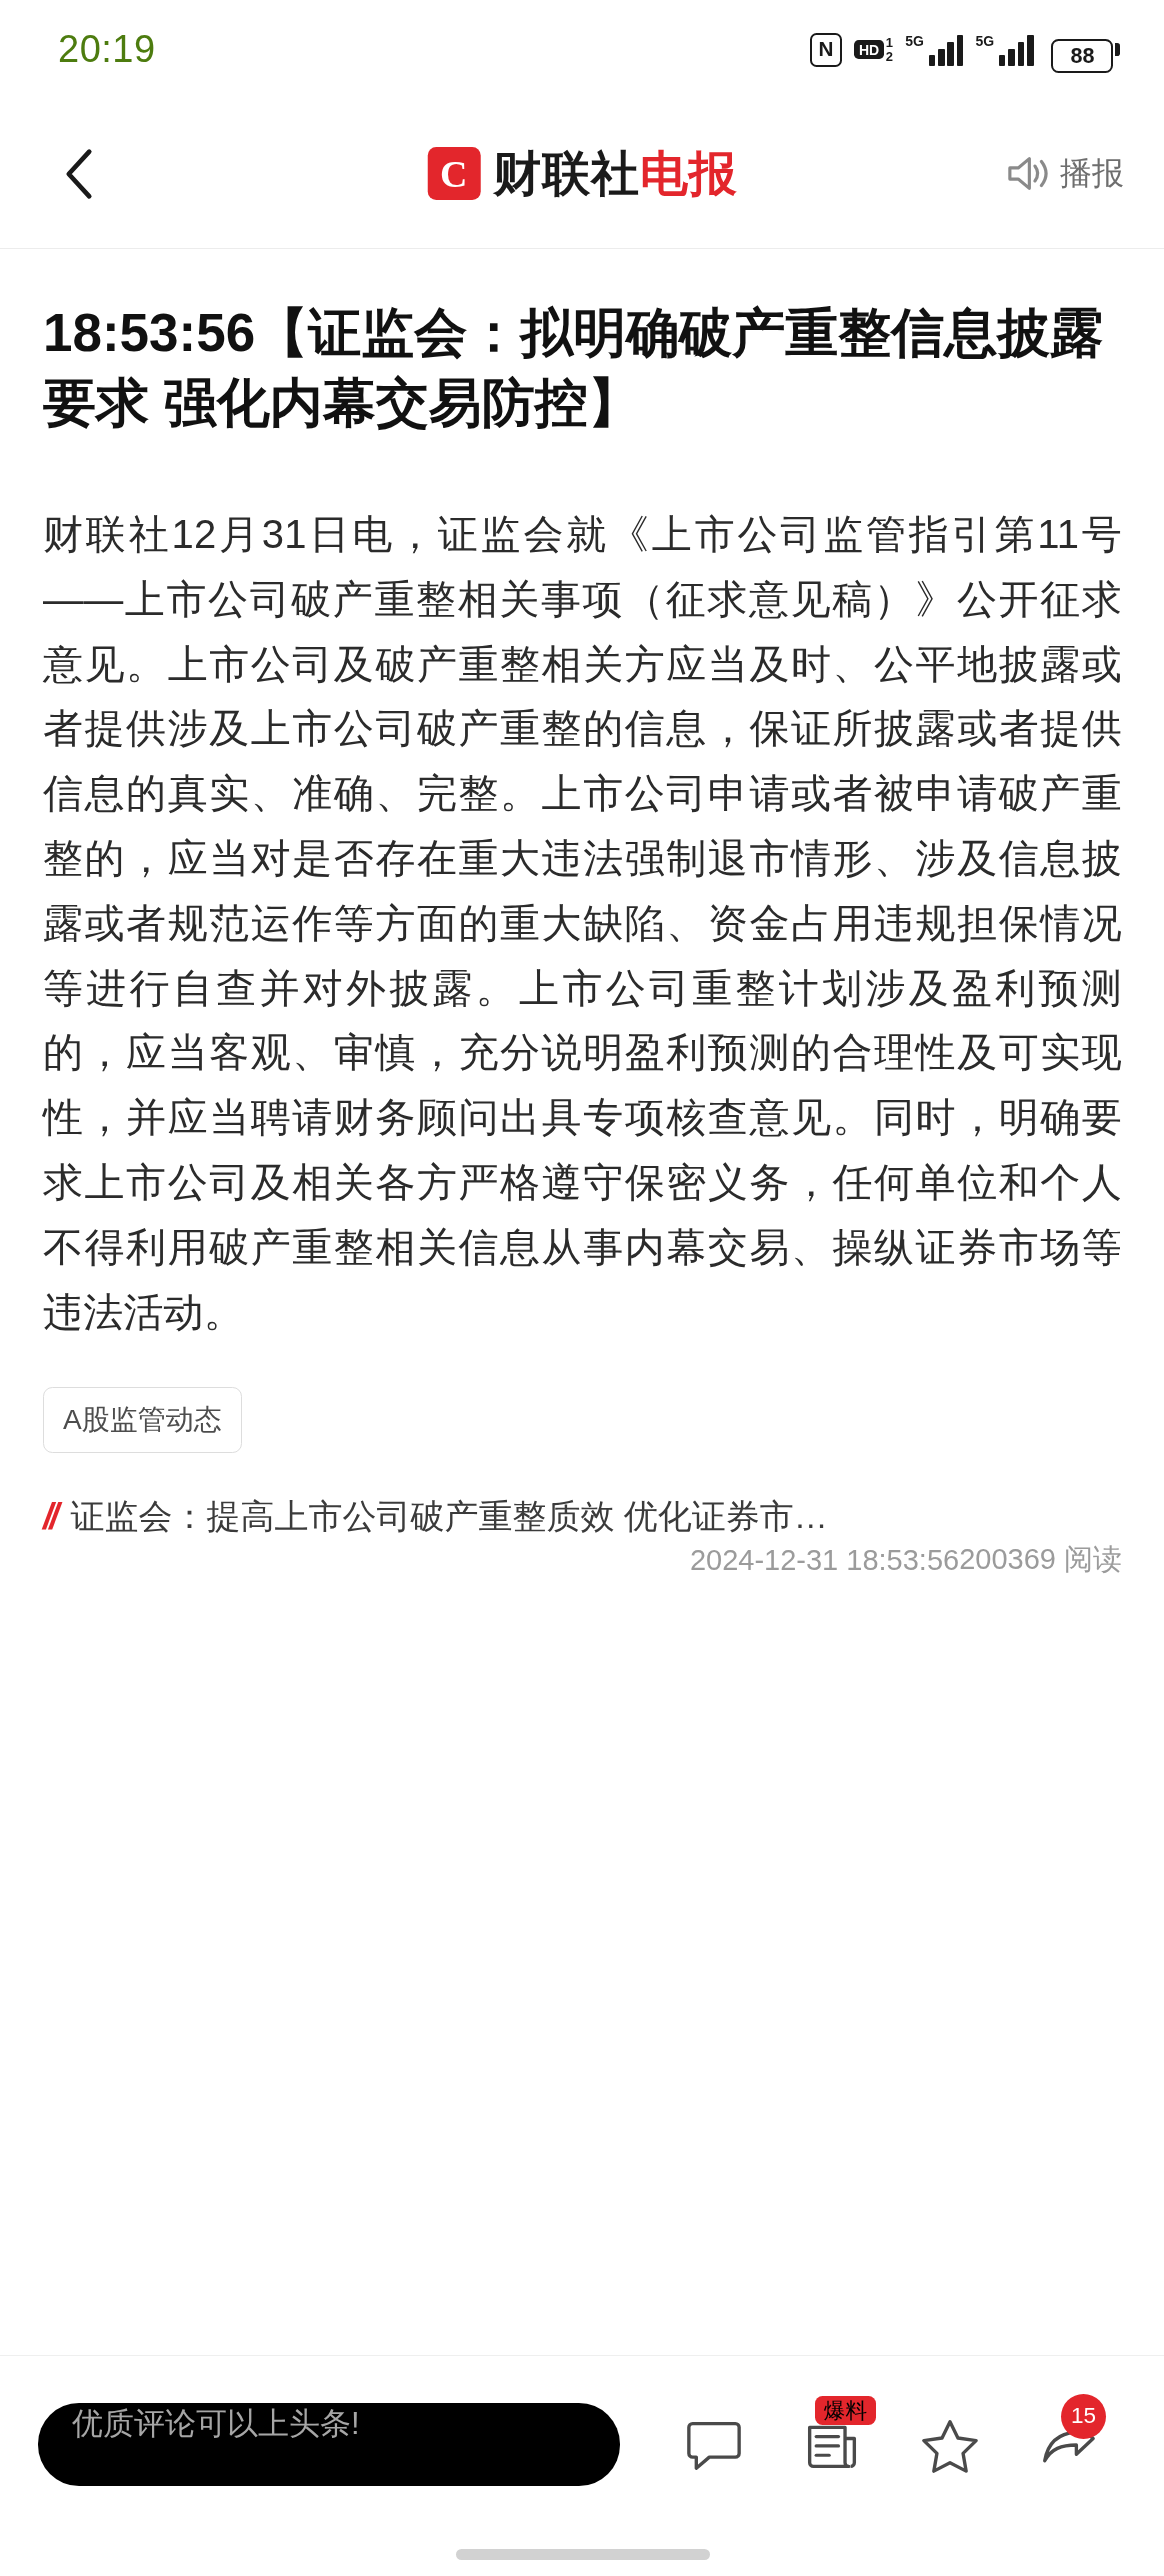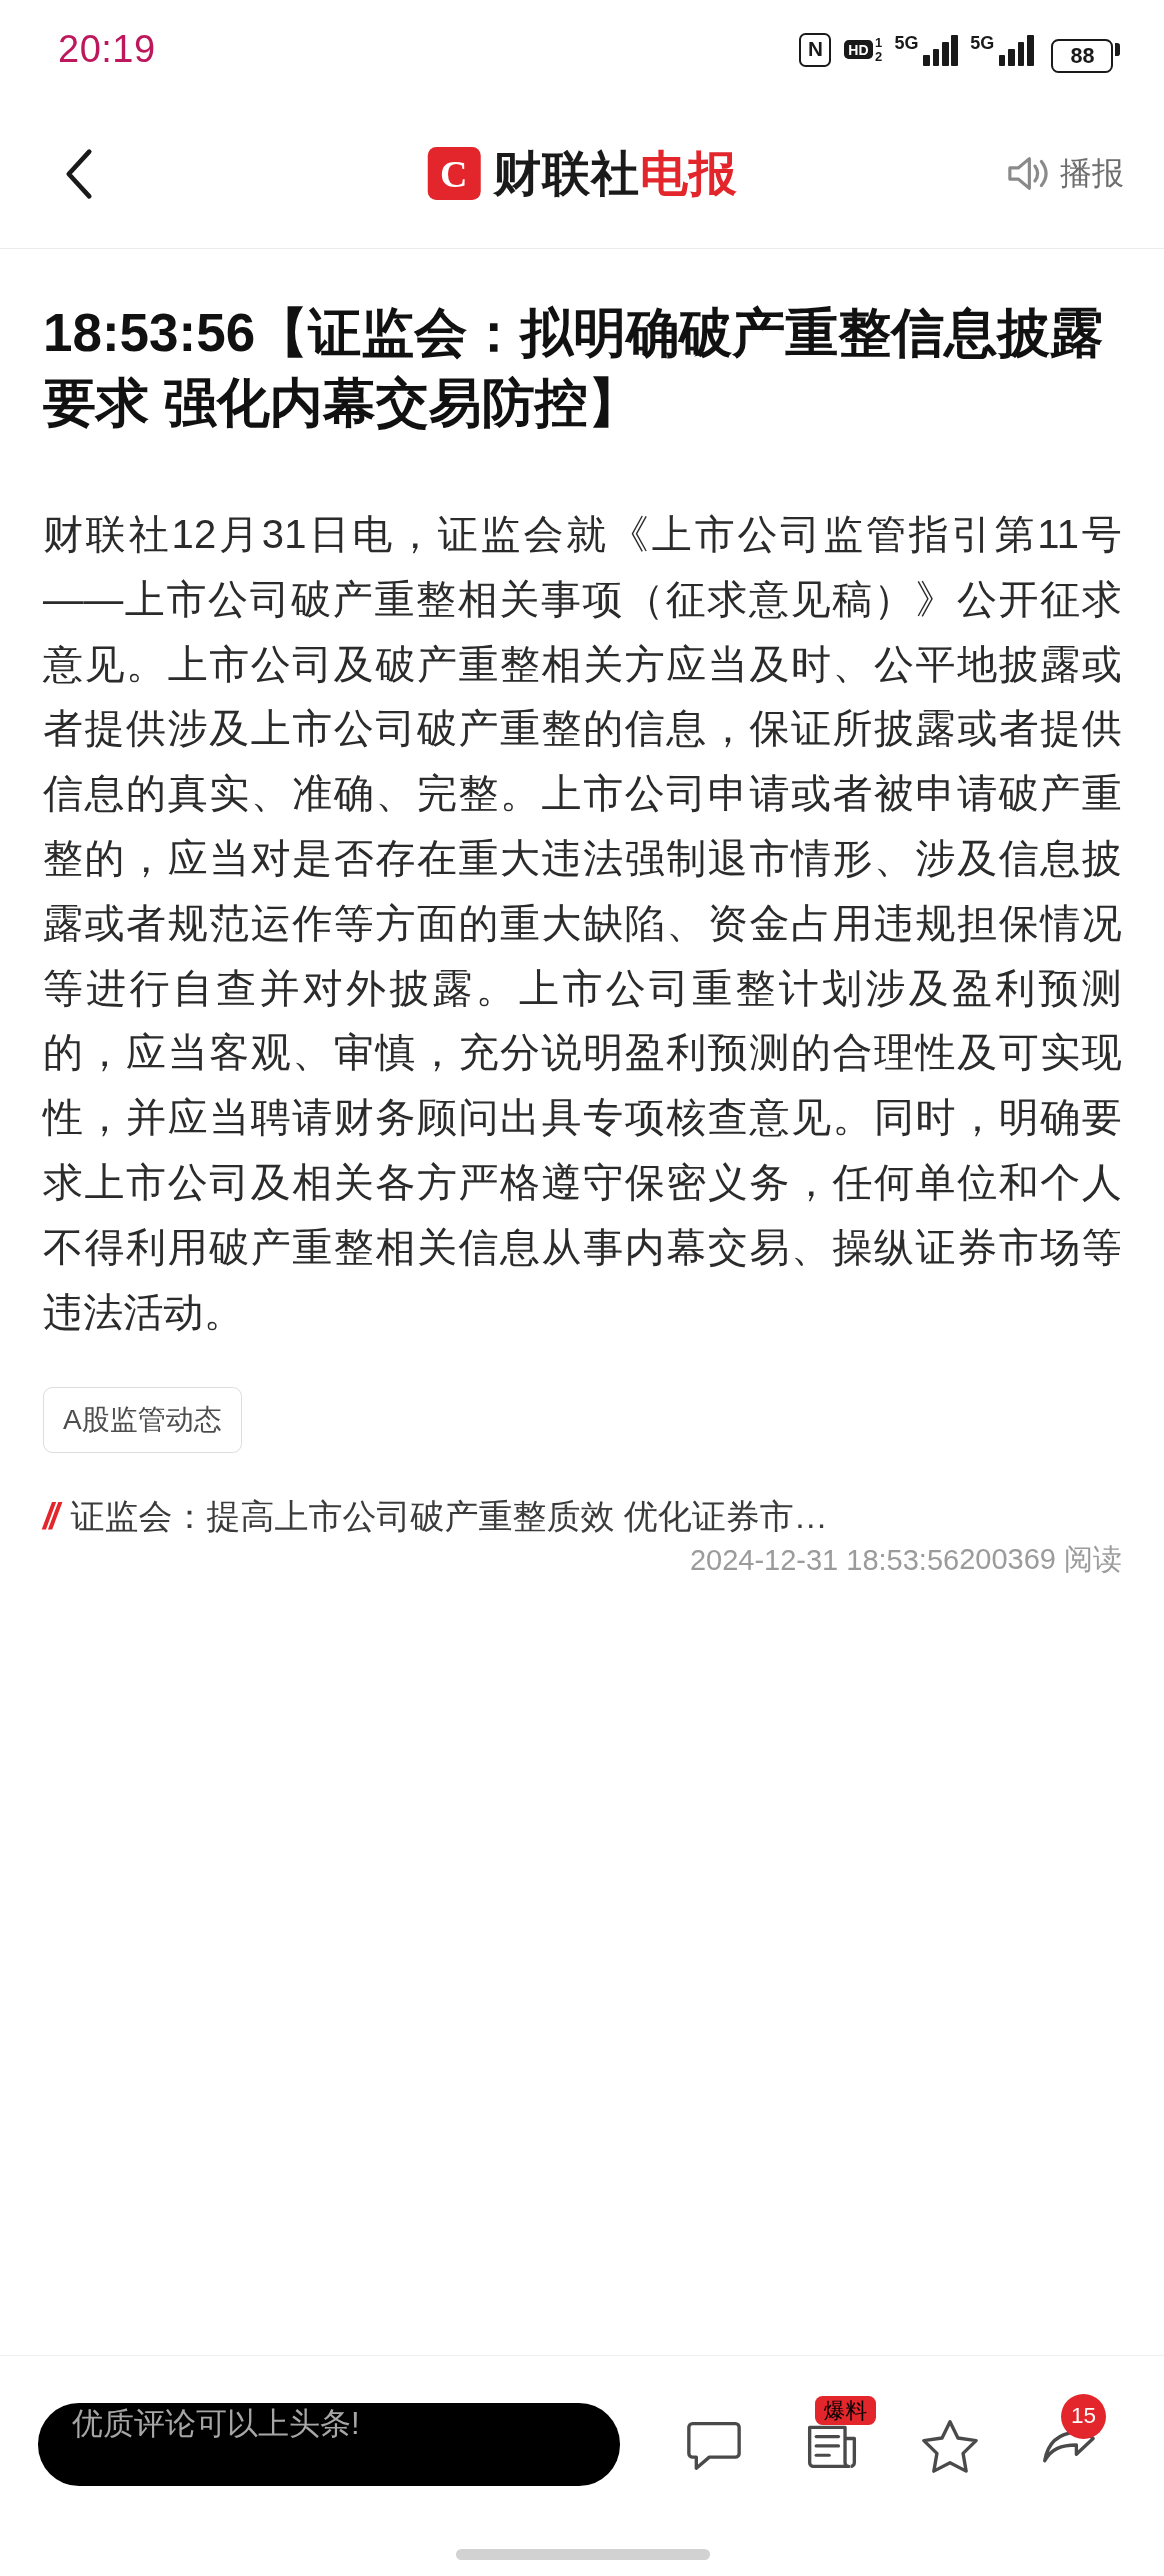--- a/index.html
+++ b/index.html
@@ -24,21 +24,21 @@
     height: 99px;
     flex: 0 0 99px;
     display: flex;
     align-items: center;
     justify-content: space-between;
     padding: 0 45px 0 58px;
   }
   .status-time {
     font-size: 38px;
     font-weight: 500;
-    color: #be185d;
+    color: #4d7c0f;
     letter-spacing: 0.5px;
   }
   .status-icons {
     display: flex;
     align-items: center;
     gap: 12.2px;
   }
   .nfc-icon {
     width: 32px; height: 34px;
     border: 2.8px solid #1a1a1a;
@@ -55,21 +55,21 @@
     font-size: 14px; font-weight: 700;
     padding: 2.8px 4.7px; border-radius: 4.7px;
     line-height: 1;
   }
   .hd-sub {
     display: flex; flex-direction: column;
     font-size: 13px; line-height: 1.05; color: #1a1a1a; font-weight: 600;
   }
   .sig-group { display: flex; align-items: flex-end; gap: 4.7px; }
   .sig-label {
-    font-size: 18px; font-weight: 700; color: #1a1a1a;
+    font-size: 14px; font-weight: 700; color: #1a1a1a;
     align-self: flex-start; line-height: 1; text-align: right;
   }
   .bars { display: flex; align-items: flex-end; gap: 2.8px; height: 32px; }
   .bars i {
     display: block; width: 6.6px; background: #1a1a1a; border-radius: 0.9px;
   }
   .bars i:nth-child(1){height:10.3px}
   .bars i:nth-child(2){height:17px}
   .bars i:nth-child(3){height:23.5px}
   .bars i:nth-child(4){height:31px}

